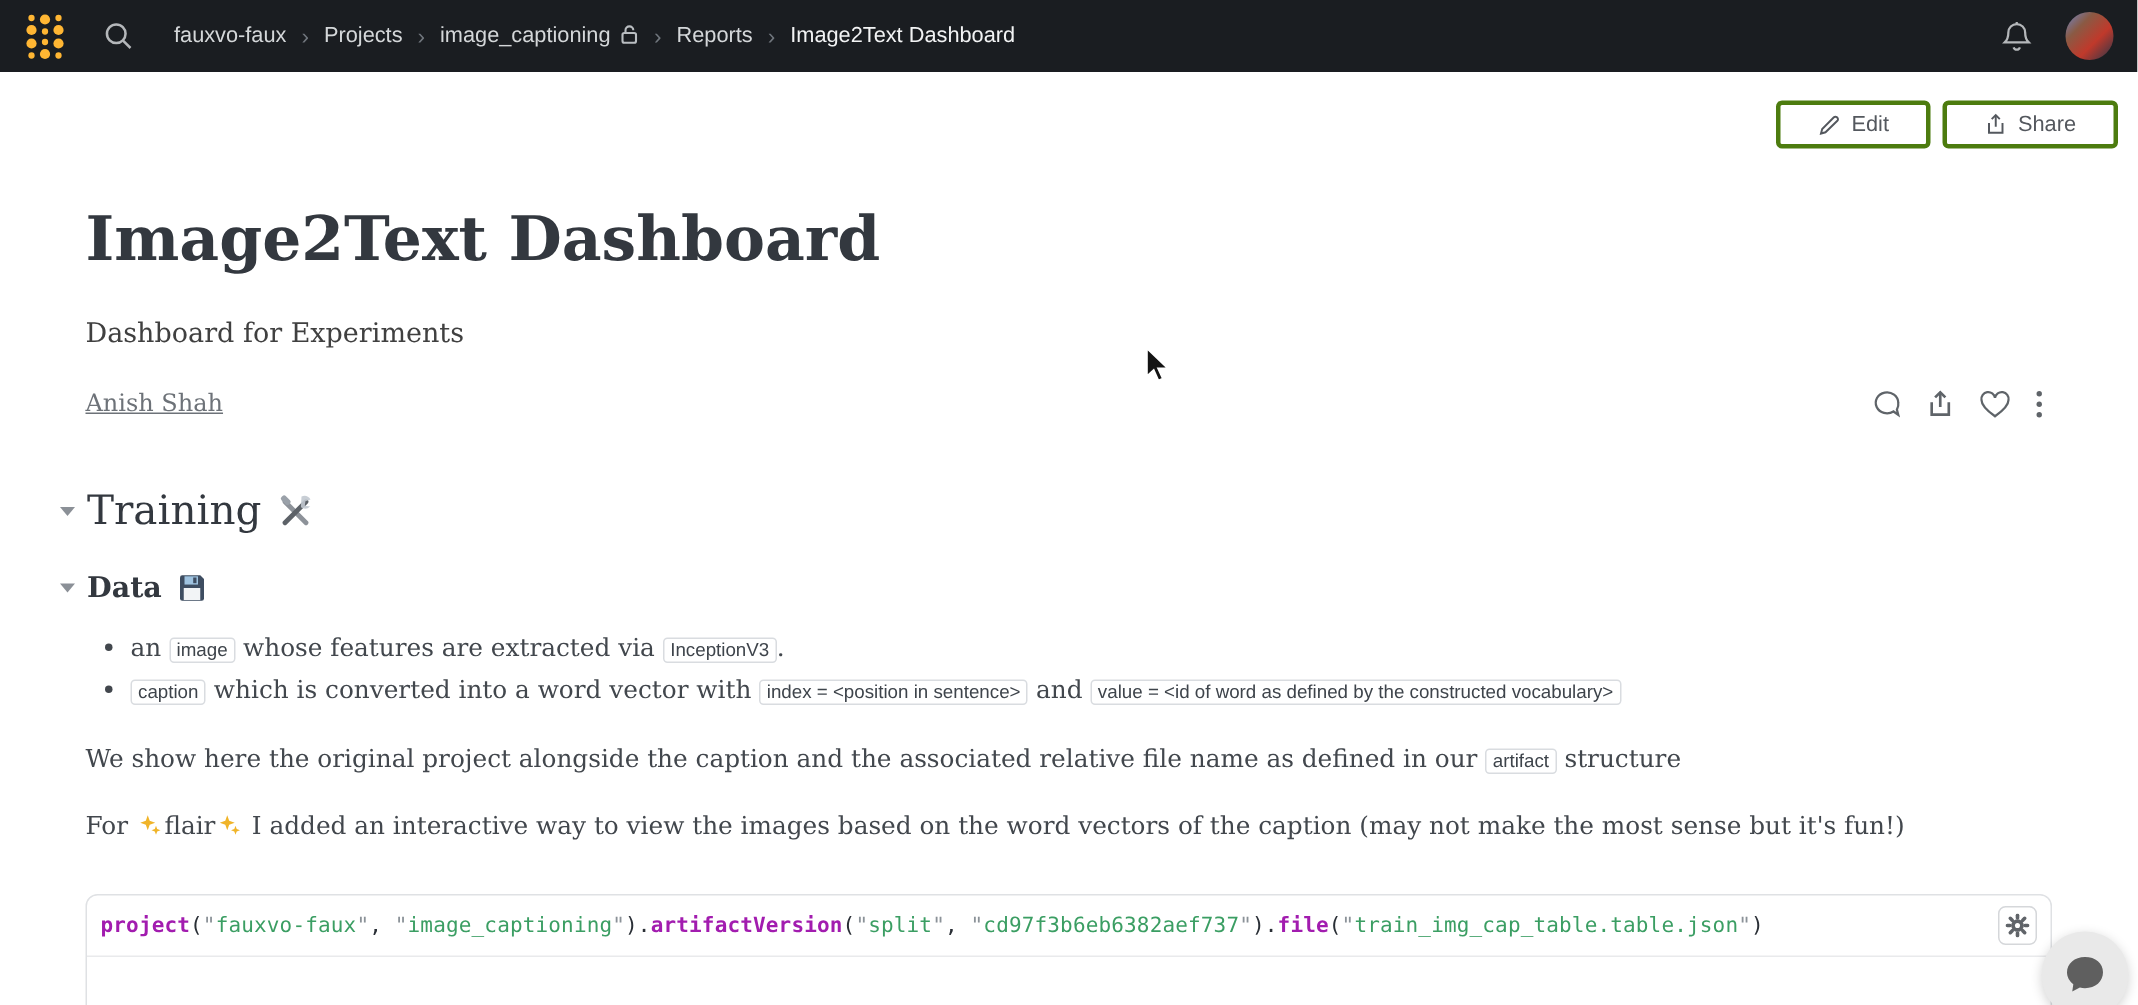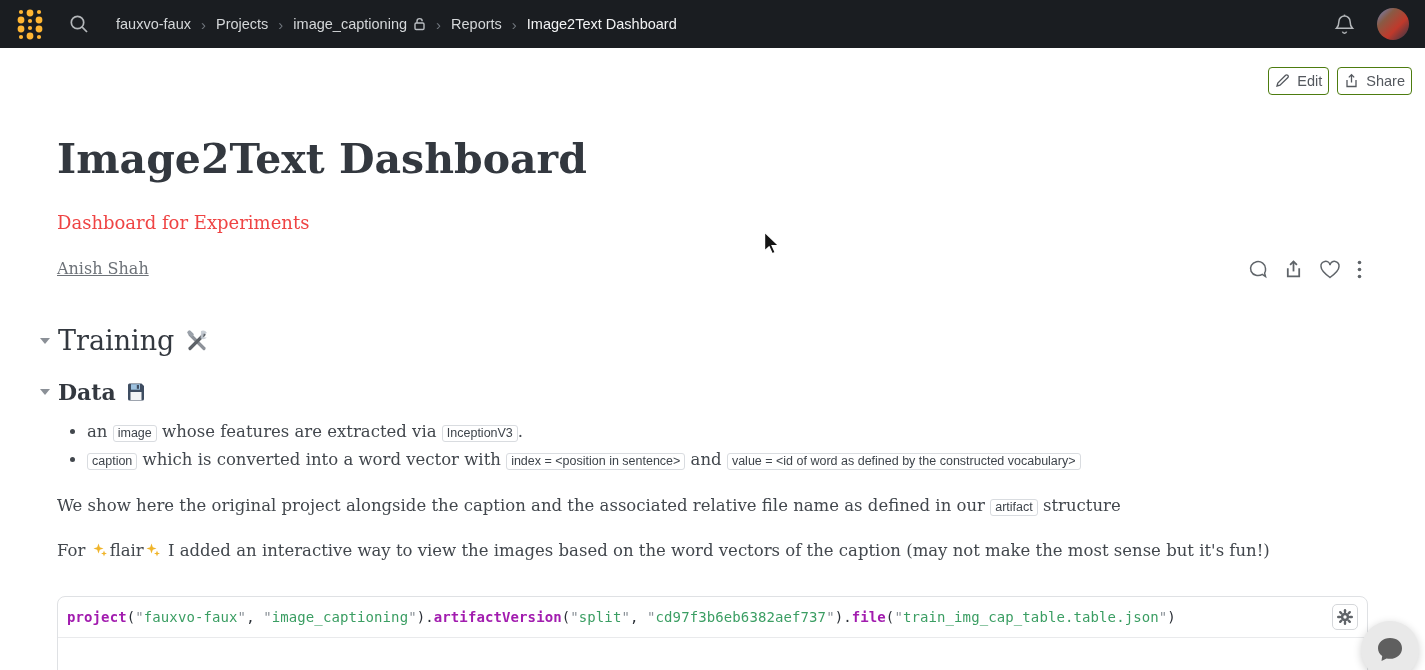--- a/index.html
+++ b/index.html
@@ -15,44 +15,44 @@
   .crumb.current { color:#f2f3f4; }
   .crumb-sep { color:#70767d; font-size:15px; }
   .crumb-lock { display:inline-flex; margin-left:6px; vertical-align:-2px; }
   .nav-right { margin-left:auto; display:flex; align-items:center; gap:22px; }
   .avatar { width:32px; height:32px; border-radius:50%;
             background:linear-gradient(135deg,#6f87c9 0%,#8a5a44 30%,#c0392b 62%,#27364a 100%);
             cursor:pointer; }
 
   
   .top-actions { position:absolute; top:67px; right:13px; display:flex; gap:8px; }
-  .btn { display:flex; align-items:flex-start; gap:7px; border:1px solid #4d7c0f; border-radius:4px;
-         background:#fff; padding:5px 6px; font-size:14.5px; color:#54585e; cursor:pointer; }
+  .btn { display:flex; align-items:flex-end; gap:7px; border:3px solid #4d7c0f; border-radius:4px;
+         background:#fff; padding:5px 25px; font-size:14.5px; color:#54585e; cursor:pointer; }
 
   
   .main { padding:0 57px; }
   .report-title { margin-top:86px; font-family:"DejaVu Serif","Liberation Serif",serif;
                   font-weight:600; font-size:41px; color:#33383f; line-height:51px; }
   .report-subtitle { margin-top:26px; font-family:"DejaVu Serif","Liberation Serif",serif;
-                     font-size:18px; color:#ef4444; line-height:24px; }
+                     font-size:18px; color:#404040; line-height:24px; }
   .author-row { margin-top:24px; display:flex; align-items:flex-start; justify-content:space-between; }
   .author-link { font-family:"DejaVu Serif","Liberation Serif",serif; font-size:16px;
                  color:#6d7278; text-decoration:underline; cursor:pointer; }
   .doc-actions { display:flex; align-items:center; gap:16px; padding-right:6px; }
   .doc-actions .ic { cursor:pointer; display:flex; align-items:center; }
 
   .h-row { display:flex; align-items:center; gap:8px; margin-left:-17px; }
   .h-row.training { margin-top:44px; }
   .h-row.data { margin-top:20px; }
   .caret { width:0; height:0; border-left:5px solid transparent; border-right:5px solid transparent;
            border-top:6px solid #8b9097; cursor:pointer; flex:0 0 auto; }
   .h1-text { font-family:"DejaVu Serif","Liberation Serif",serif; font-weight:400;
              font-size:27px; color:#33383f; line-height:34px; }
   .h2-text { font-family:"DejaVu Serif","Liberation Serif",serif; font-weight:600;
-             font-size:22px; color:#33383f; line-height:28px; }
+             font-size:19px; color:#33383f; line-height:28px; }
   .h-emoji { display:flex; align-items:center; margin-left:2px; }
 
   .para { font-family:"DejaVu Serif","Liberation Serif",serif; font-size:16.5px; color:#42474d;
           line-height:24px; }
   .p-intro { margin-top:16px; }
   .p-artifact { margin-top:20px; }
   .p-flair { margin-top:20px; }
   ul.data-list { margin-top:13px; padding-left:30px; }
   ul.data-list li { font-family:"DejaVu Serif","Liberation Serif",serif; font-size:16.5px;
                     color:#42474d; line-height:26.5px; }

